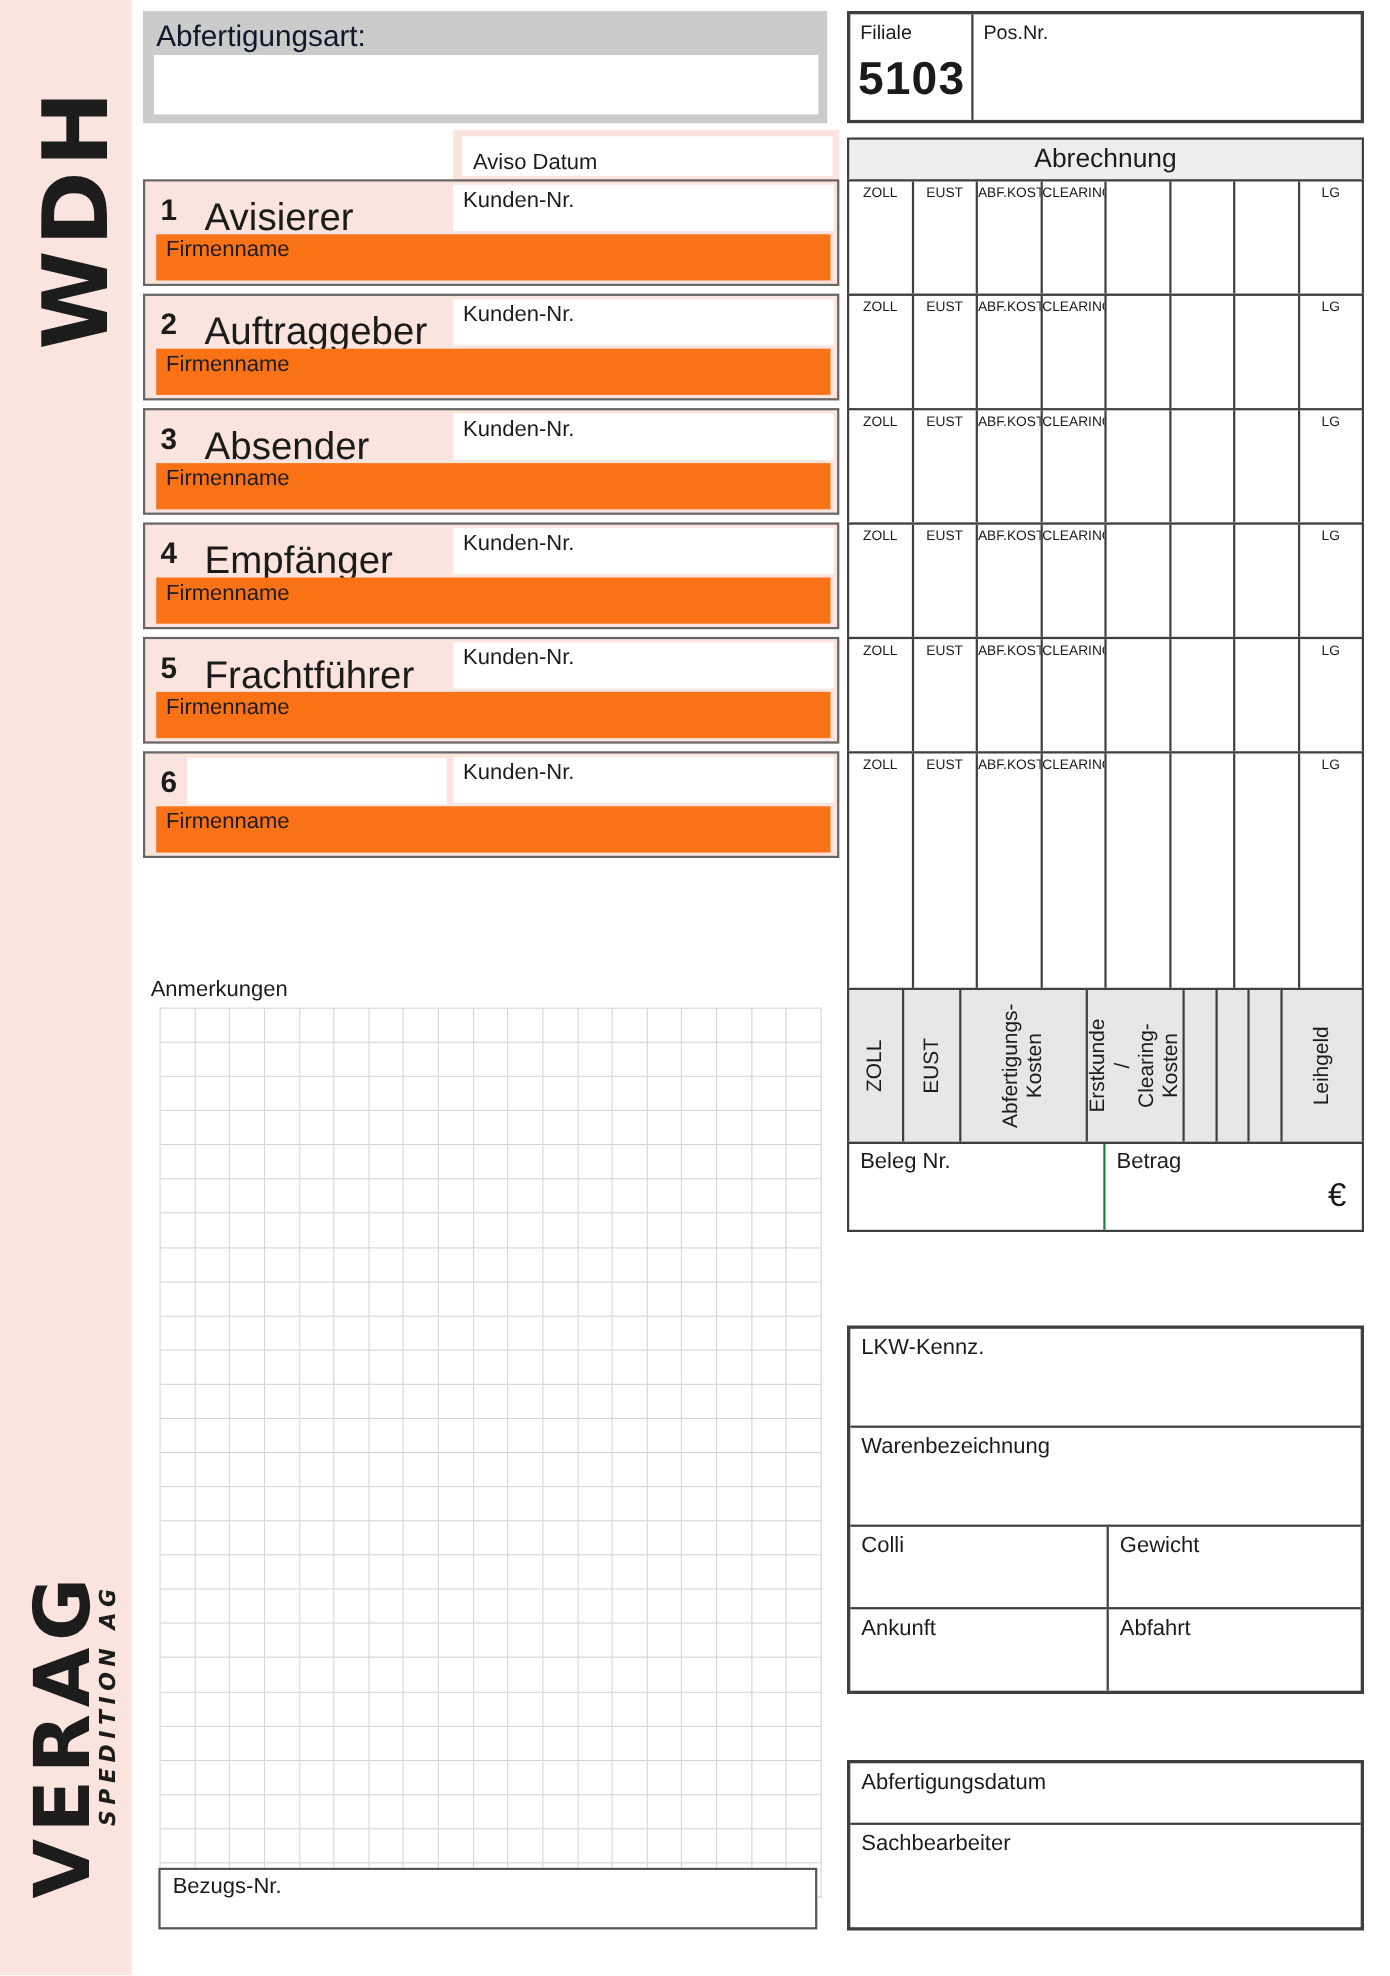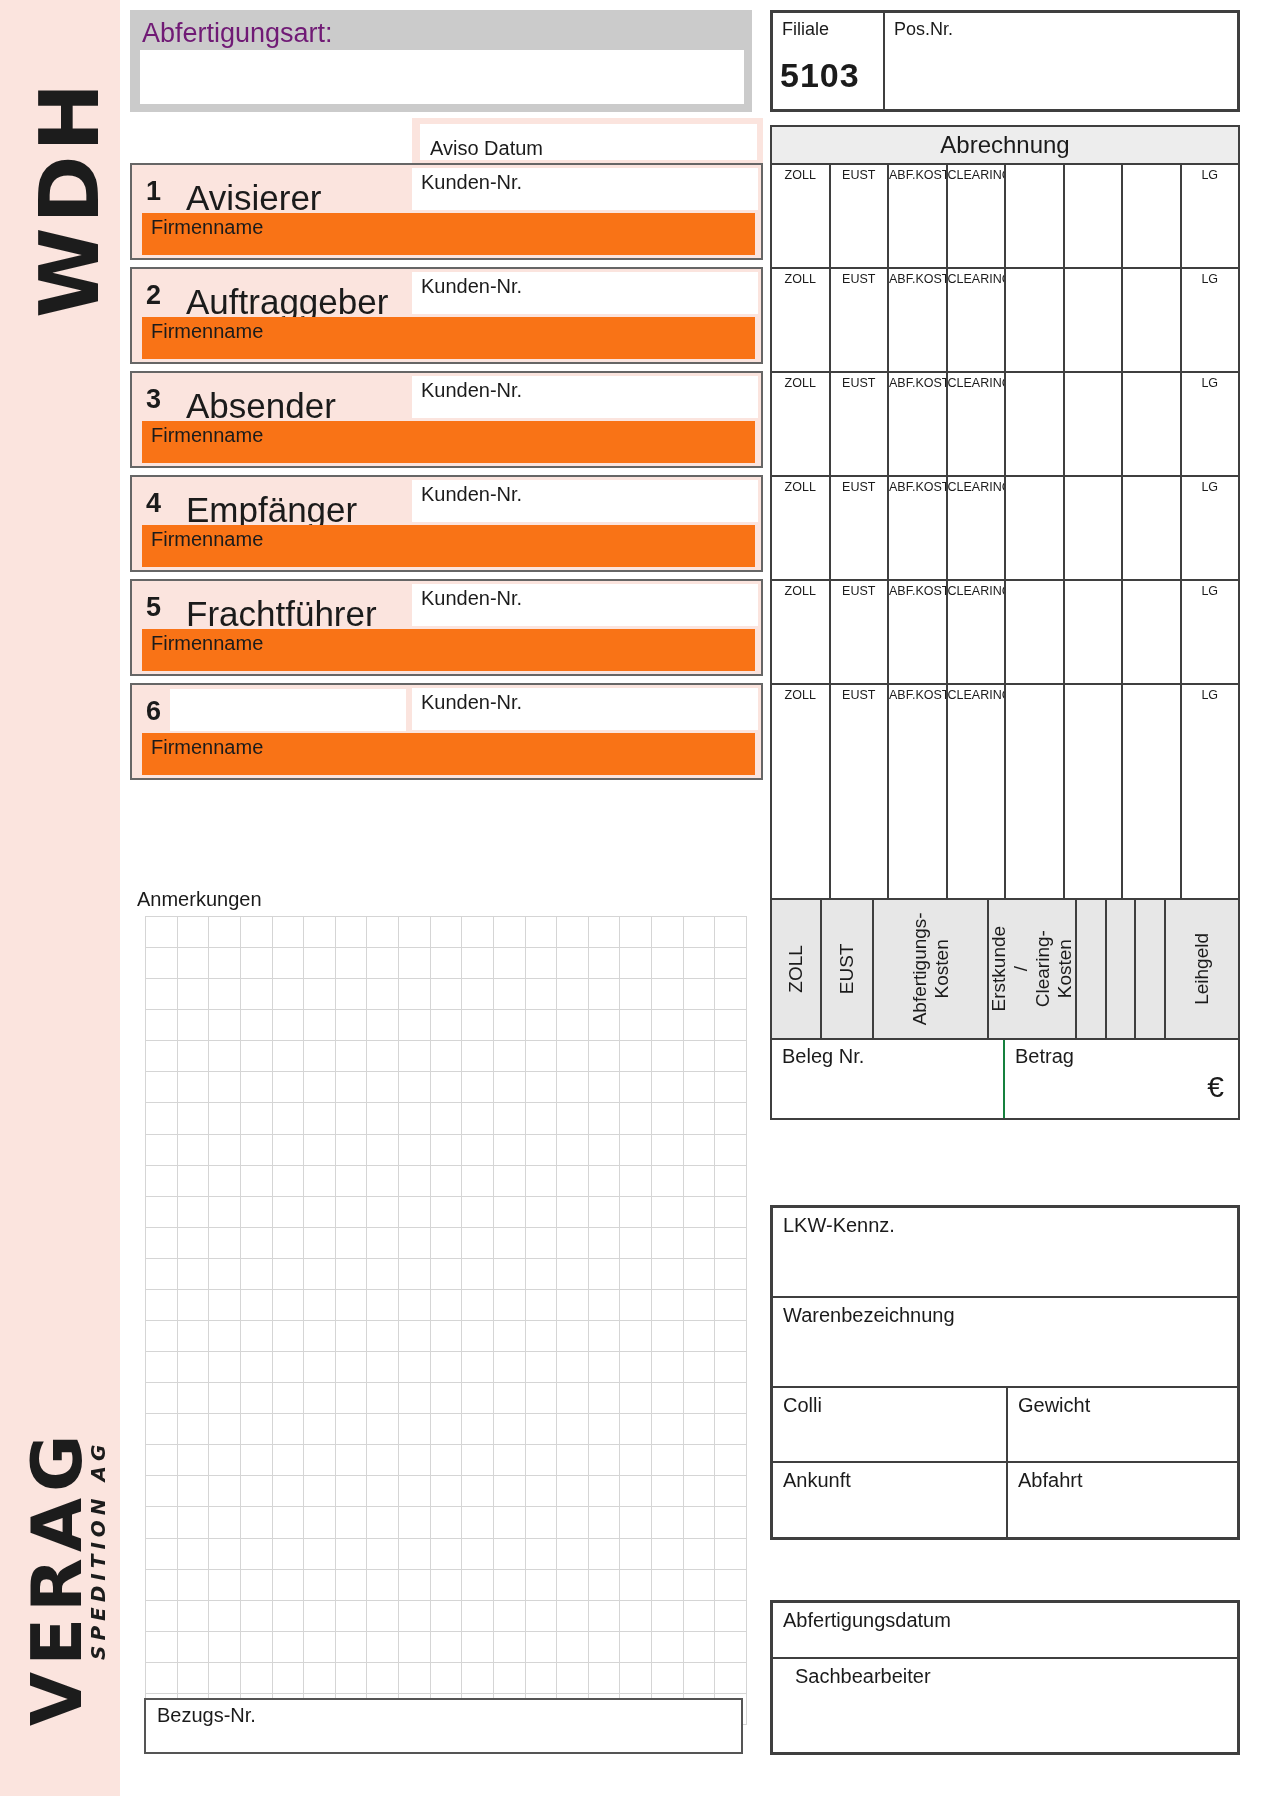--- a/index.html
+++ b/index.html
@@ -11,28 +11,28 @@
   .rot{transform-origin:0 0;transform:rotate(-90deg);white-space:nowrap;position:absolute;}
   .wdh{left:22px;top:318px;font-family:"DejaVu Sans",sans-serif;font-weight:bold;
        font-size:82px;letter-spacing:4px;color:#1c1c1c;}
   .verag{left:16px;top:1726px;font-family:"DejaVu Sans",sans-serif;font-weight:bold;
        font-size:70px;letter-spacing:6px;color:#1c1c1c;}
   .sped{left:86px;top:1660px;font-family:"DejaVu Sans",sans-serif;font-weight:bold;
        font-style:italic;font-size:20px;letter-spacing:5px;color:#1c1c1c;}
 
   
   .graybox{position:absolute;left:130px;top:10px;width:622px;height:102px;background:#cbcbcb;}
-  .graybox-label{position:absolute;left:12px;top:8px;font-size:27px;color:#701a75;}
+  .graybox-label{position:absolute;left:12px;top:8px;font-size:27px;color:#0f172a;}
   .graybox-input{position:absolute;left:10px;top:40px;right:8px;bottom:8px;background:#ffffff;}
 
   .topright{position:absolute;left:770px;top:10px;width:470px;height:102px;
             border:3px solid #3f3f3f;background:#fff;box-sizing:border-box;}
   .fil-cell{position:absolute;left:0;top:0;width:112px;height:100%;border-right:2px solid #3f3f3f;box-sizing:border-box;}
   .small-label{font-size:18px;padding:6px 0 0 9px;}
-  .fil-value{position:absolute;left:7px;bottom:14px;font-size:34px;font-weight:bold;letter-spacing:1px;margin-top:32px;}
+  .fil-value{position:absolute;left:7px;bottom:14px;font-size:42px;font-weight:bold;letter-spacing:1px;margin-top:32px;}
   .pos-cell{position:absolute;left:112px;top:0;right:0;height:100%;}
 
   
   .aviso{position:absolute;left:412px;top:118px;width:351px;height:45px;background:#fbe4de;}
   .aviso-inner{position:absolute;left:8px;top:6px;right:6px;bottom:3px;background:#fff;}
   .aviso-inner span{display:block;padding:13px 0 0 10px;font-size:20px;}
 
   
   .section{position:absolute;left:130px;width:633px;height:97px;background:#fbe4de;
            border:2px solid #666;box-sizing:border-box;}
@@ -806,21 +806,21 @@
       <div class="half left">
         <span class="lbl">Ankunft</span>
       </div>
     </div>
   </div>
 
   <div class="detail" style="top:1600px;height:155px;">
     <div class="d-row" style="height:56px;">
       <span class="lbl">Abfertigungsdatum</span>
     </div>
-    <div class="d-row" style="height:93px;margin-left:12px;">
+    <div class="d-row" style="height:93px;">
       <span class="lbl">Sachbearbeiter</span>
     </div>
   </div>
 
   <div class="bezugs">
     <span>Bezugs-Nr.</span>
   </div>
 
 </div>
 

